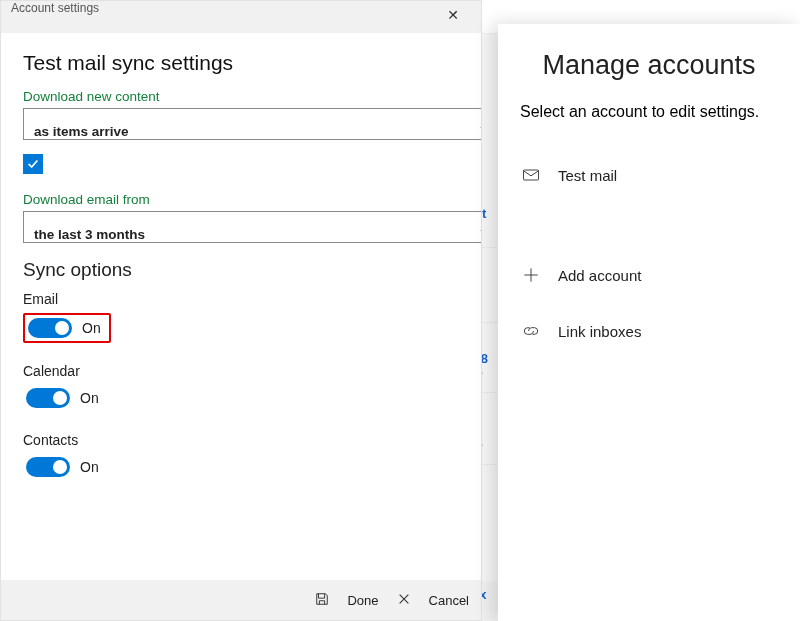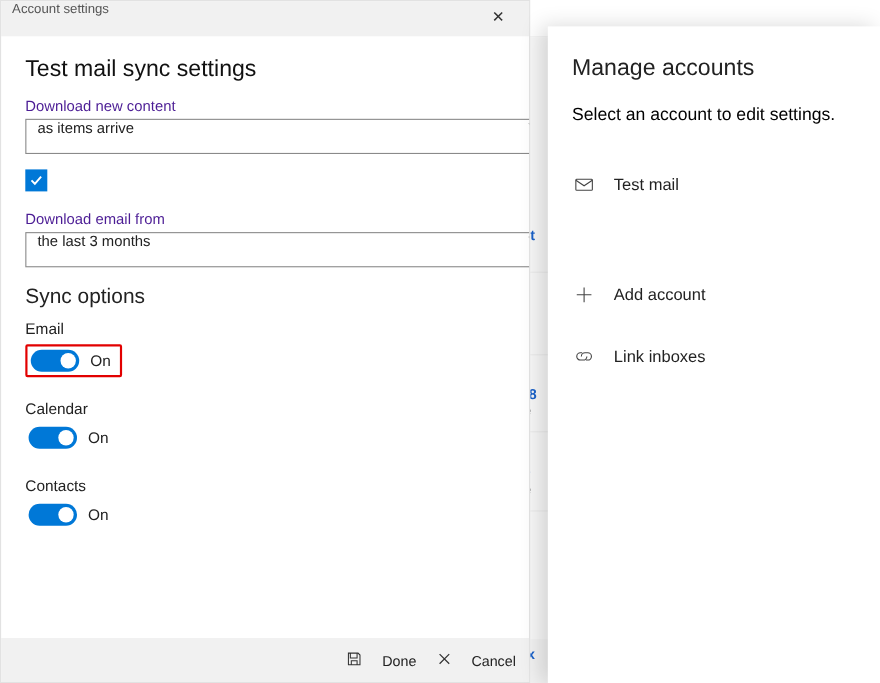--- a/index.html
+++ b/index.html
@@ -41,32 +41,33 @@
   }
   .page-title {
     font-size: 21px;
     font-weight: 400;
     margin: 0 0 14px 0;
     color: #111;
   }
   .field-label {
     font-size: 13.5px;
     margin: 0 0 4px 0;
-    color: #4c1d95;
+    color: #15803d;
   }
   .select {
     width: 480px;
     height: 32px;
     border: 1.5px solid #8a8a8a;
     background: #fff;
-    display: flex; align-items: flex-start;
+    display: flex; align-items: flex-end;
     padding: 0 10px;
     font-size: 13.5px;
     color: #222;
     margin-bottom: 14px;
+    font-weight: bold;
   }
   .select .sel-text { flex: 1; }
   .select .chev { font-size: 13px; color: #333; }
   .checkbox-row {
     display: flex; align-items: center;
     margin-bottom: 18px;
     font-size: 13.5px;
   }
   .checkbox-row .cbox {
     width: 20px; height: 20px;
@@ -153,21 +154,21 @@
   
   .flyout {
     position: absolute;
     right: 0; top: 24px;
     width: 302px; height: 597px;
     background: #fff;
     box-shadow: -6px 0 18px rgba(0,0,0,0.15);
     padding: 26px 22px 0 22px;
   }
   .flyout-title {
-    font-size: 21px; font-weight: 400; margin: 0 0 22px 0;
+    font-size: 27px; font-weight: 400; margin: 0 0 22px 0; text-align: center;
   }
   .flyout-sub {
     font-size: 16px; color: #000000; margin-bottom: 26px;
   }
   .flyout-list {}
   .fly-item {
     display: flex; align-items: center;
     height: 56px;
     font-size: 15px; color: #222;
     gap: 16px;

